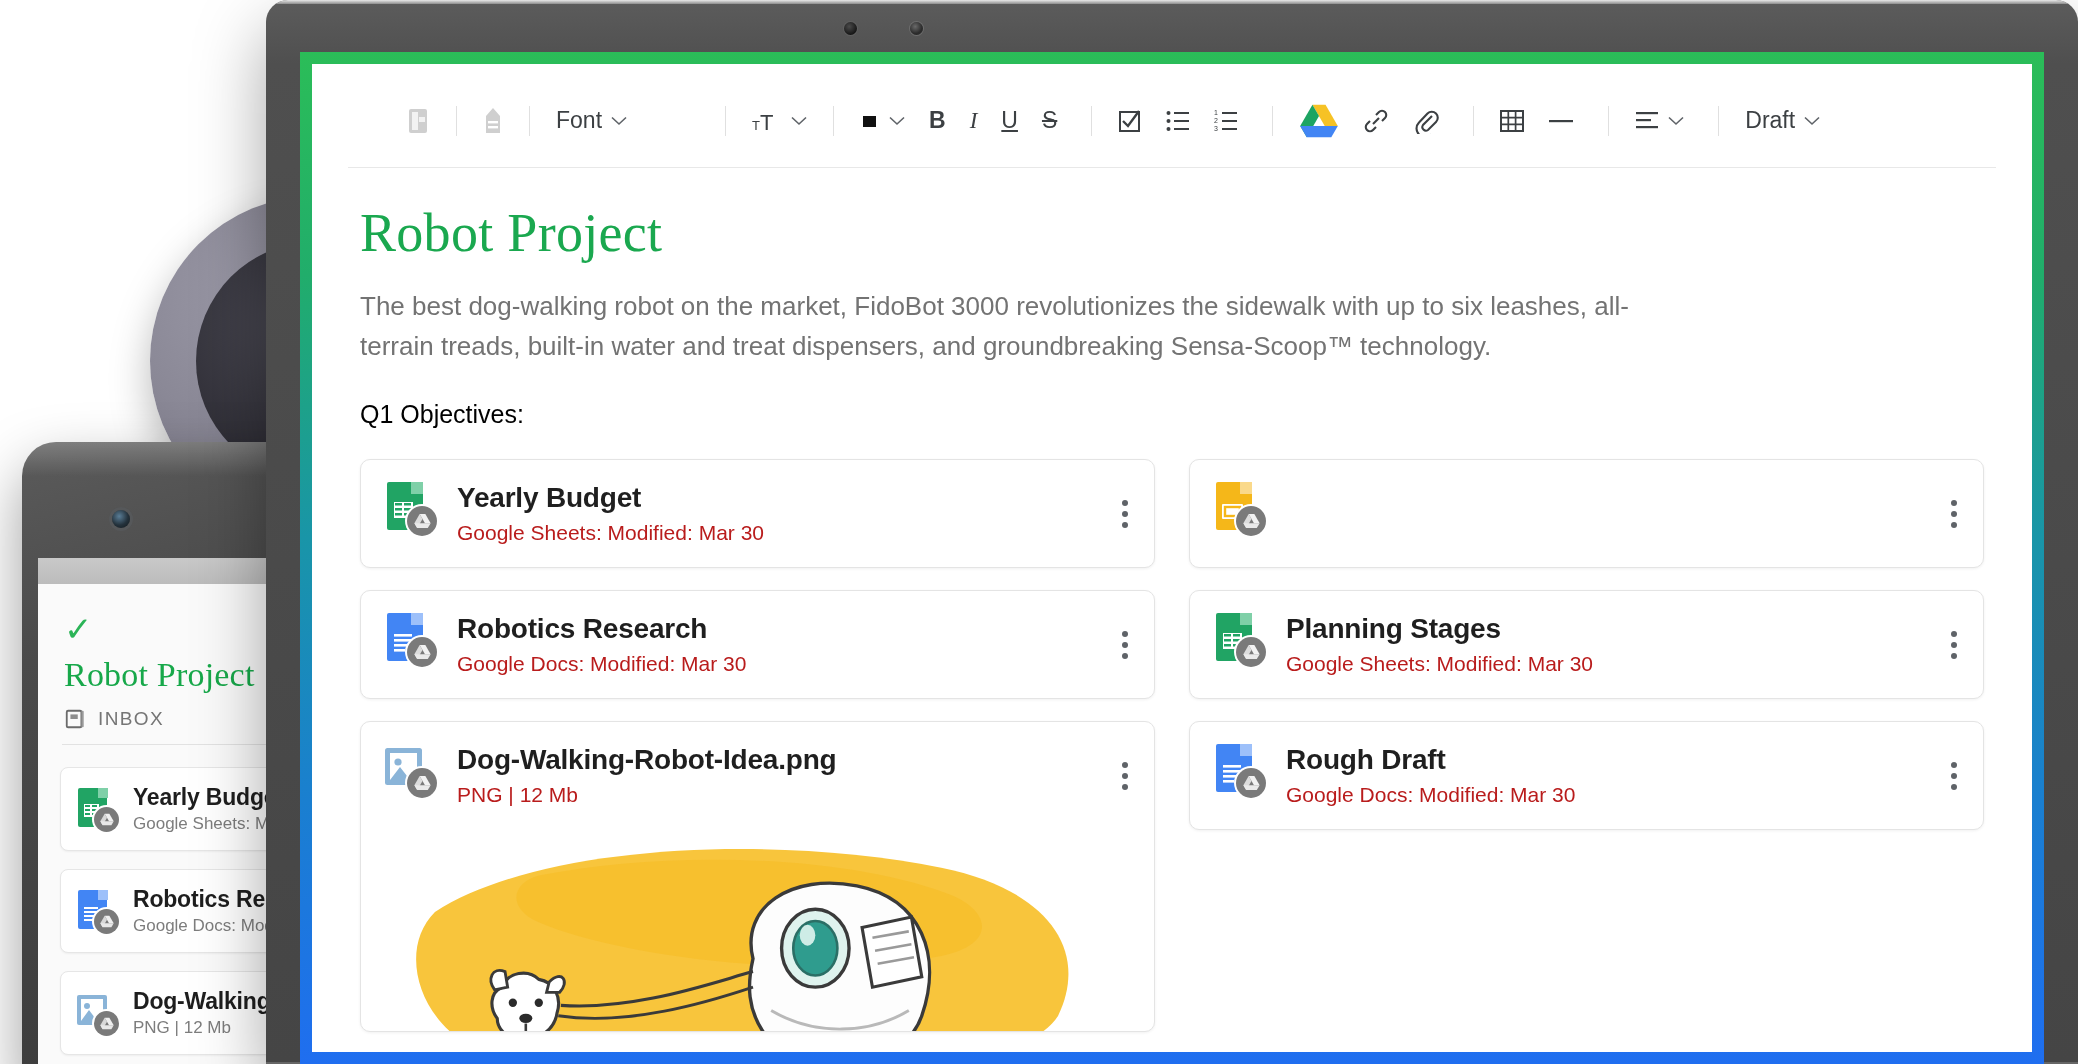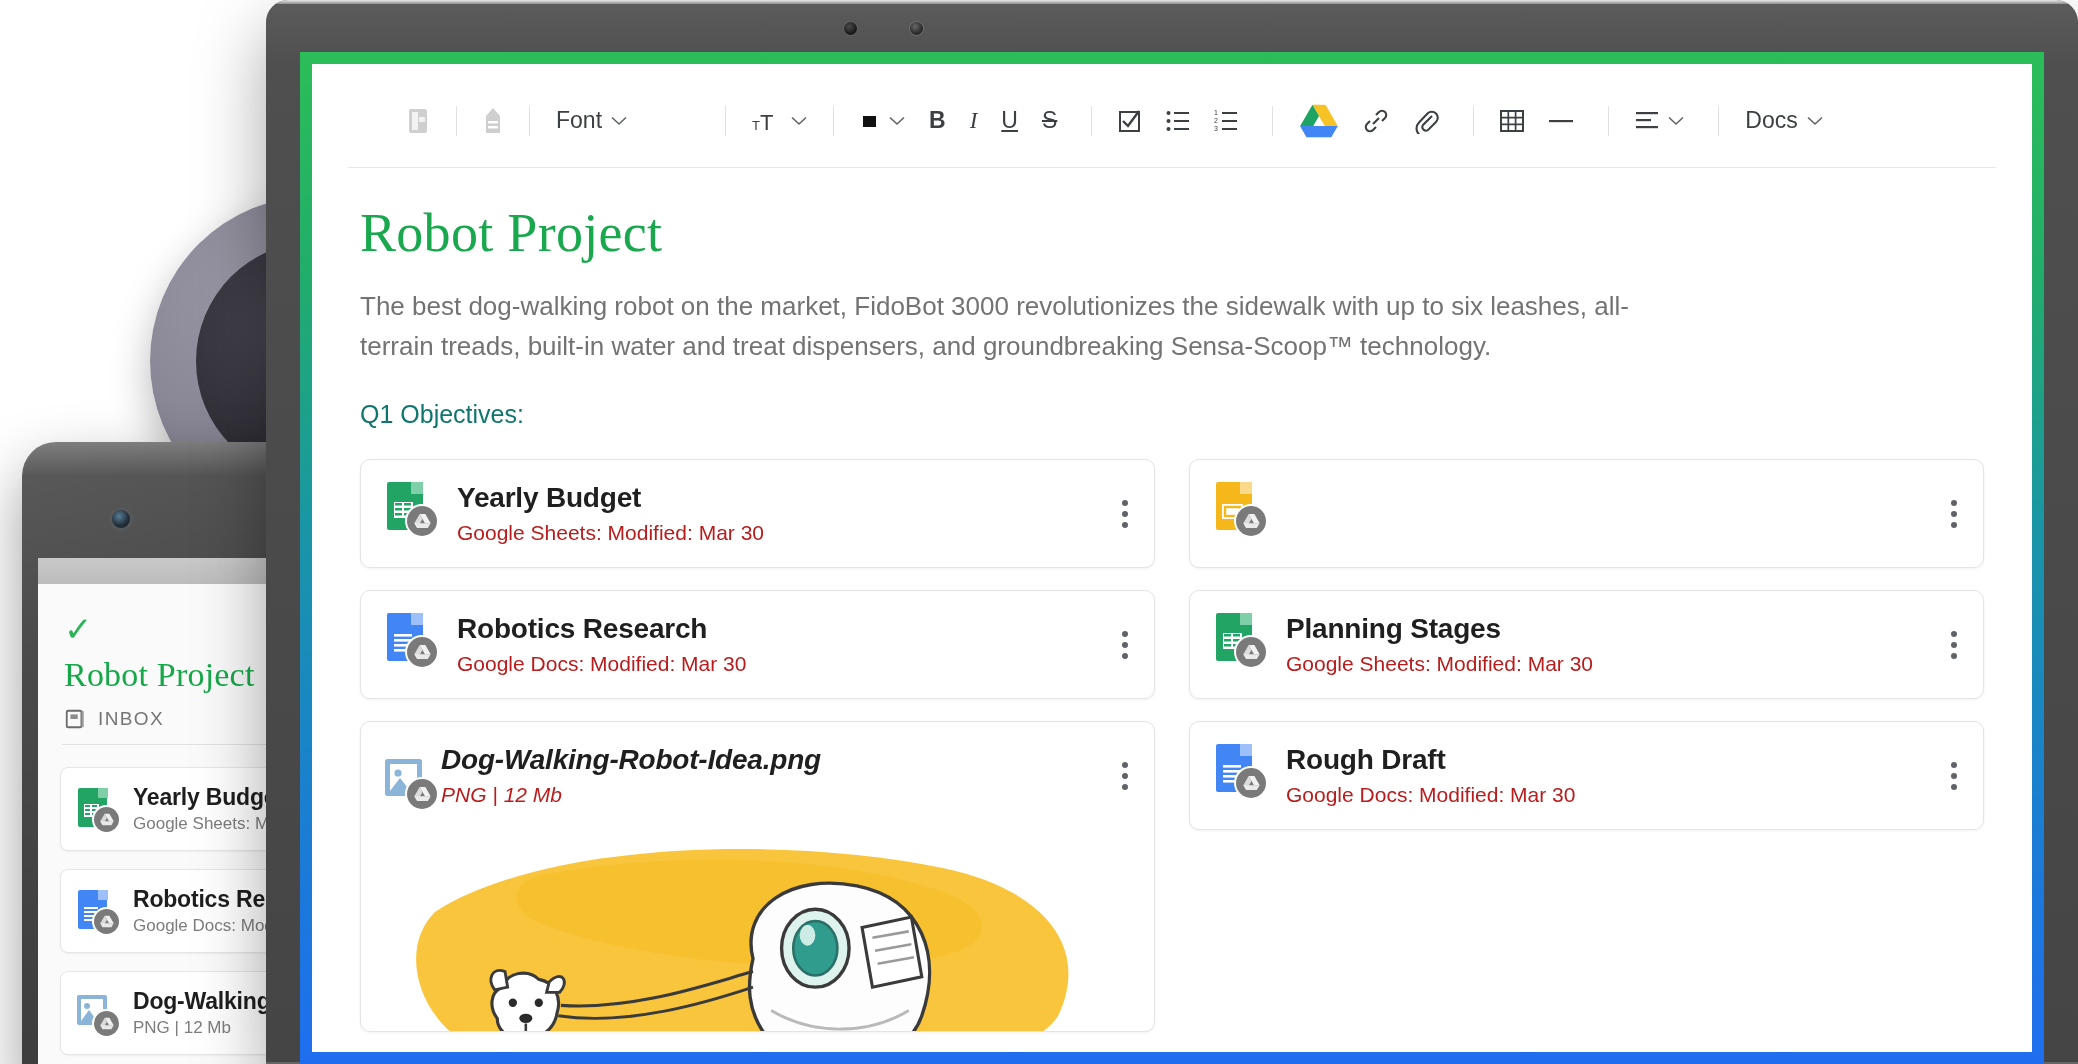--- a/index.html
+++ b/index.html
@@ -120,35 +120,35 @@
   
   #doc { padding: 0 36px; }
   #doc-title {
     font-family:"Liberation Serif", serif; color:#1aa84f;
     font-size:54px; font-weight:400; letter-spacing:.3px;
     padding: 34px 12px 6px 12px;
   }
   #doc-para {
     color:#737373; font-size:26px; line-height:1.54; padding: 16px 12px 0 12px; max-width:1320px;
   }
-  #doc-sub { color:#0f766e; font-size:25px; padding: 34px 12px 0 12px; }
+  #doc-sub { color:#000000; font-size:25px; padding: 34px 12px 0 12px; }
 
   #cards {
     display:grid; grid-template-columns: 1fr 1fr; gap: 22px 34px;
     padding: 30px 12px 0 12px;
   }
   .card {
     border:1px solid #e4e4e4; border-radius:10px; background:#fff;
     box-shadow: 0 1px 3px rgba(0,0,0,.06);
     display:flex; align-items:flex-start; gap:22px;
     padding: 22px 18px 22px 22px; position:relative;
     min-height:104px;
   }
   .card.tall { flex-direction:column; gap:0; padding-bottom:0; overflow:hidden; }
-  .card-head { display:flex; align-items:flex-end; gap:6px; width:100%;font-style:italic; }
+  .card-head { display:flex; align-items:flex-start; gap:22px; width:100%; }
   .card-text { flex:1; }
   .fname { font-size:28px; font-weight:bold; color:#1f1f1f; letter-spacing:-.2px; }
   .fmeta { font-size:21px; color:#b91c1c; margin-top:7px; }
   .kebab { display:flex; flex-direction:column; gap:5px; padding:10px 8px; align-self:center; }
   .kebab i { width:6px; height:6px; border-radius:50%; background:#5f6368; display:block; }
 
   
   .preview { width:100%; height:210px; position:relative; overflow:hidden; margin-top:14px; }
 
   
@@ -445,21 +445,21 @@
             <span class="caret">
               <svg width="16" height="10" viewBox="0 0 16 10">
                   <path d="M1 1.5 8 8 15 1.5" stroke="#5f6368" stroke-width="1.6" fill="none"></path>
                 </svg>
             </span>
           </div>
 
           <div class="tb-sep" style="margin-left:22px"></div>
 
           <div class="tb-btn">
-            <span class="tb-label">Docs</span>
+            <span class="tb-label">Draft</span>
             <span class="caret">
               <svg width="16" height="10" viewBox="0 0 16 10">
                   <path d="M1 1.5 8 8 15 1.5" stroke="#5f6368" stroke-width="1.6" fill="none"></path>
                 </svg>
             </span>
           </div>
 
         </div>
 
         <div id="doc">

